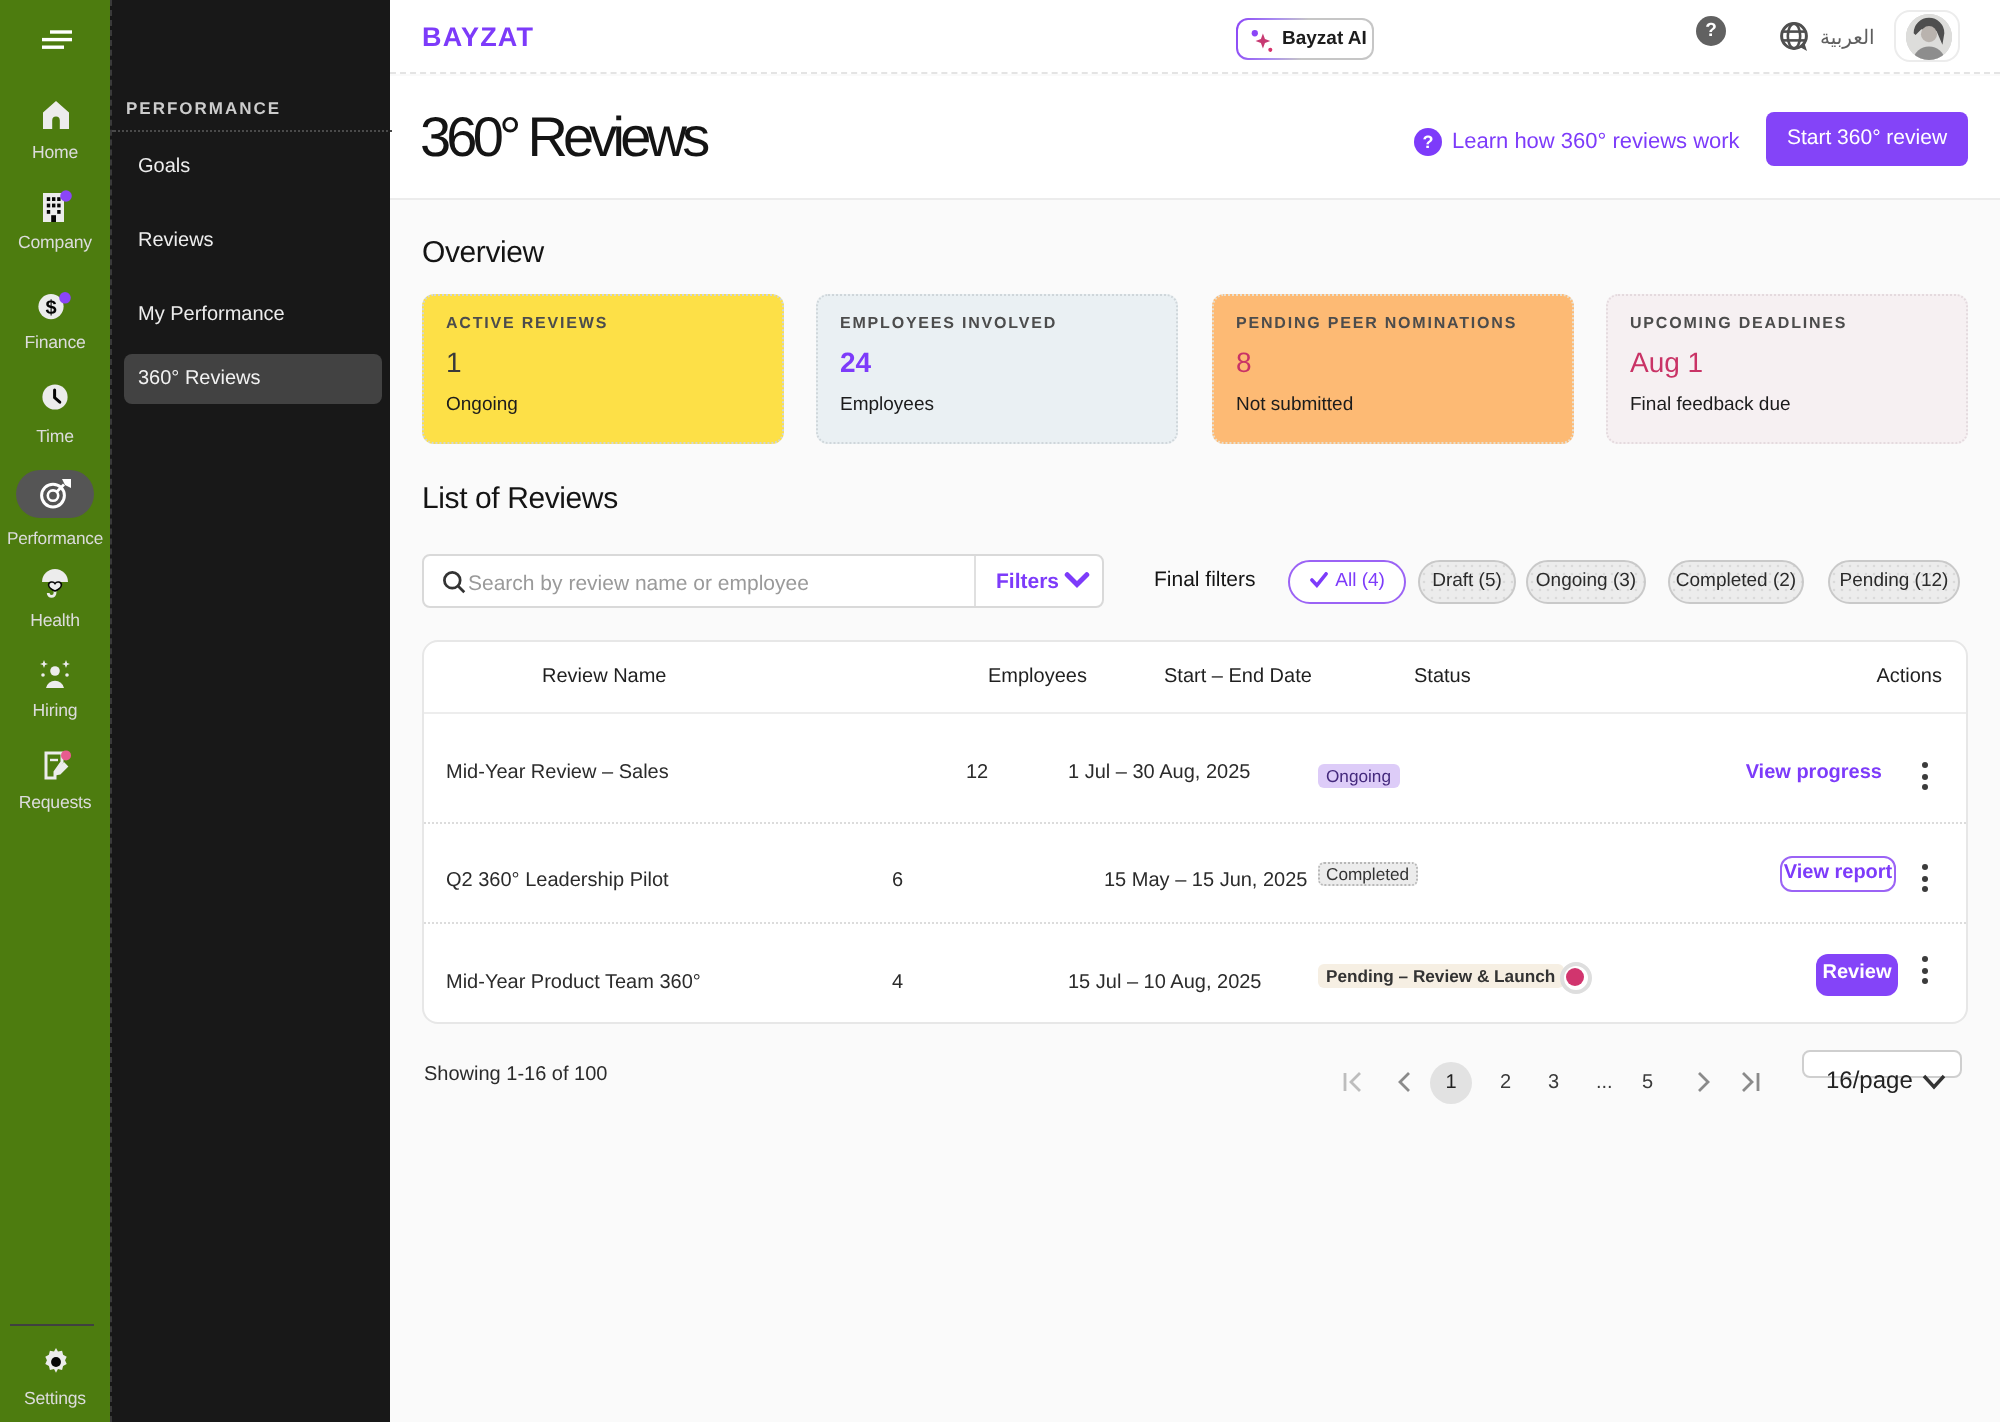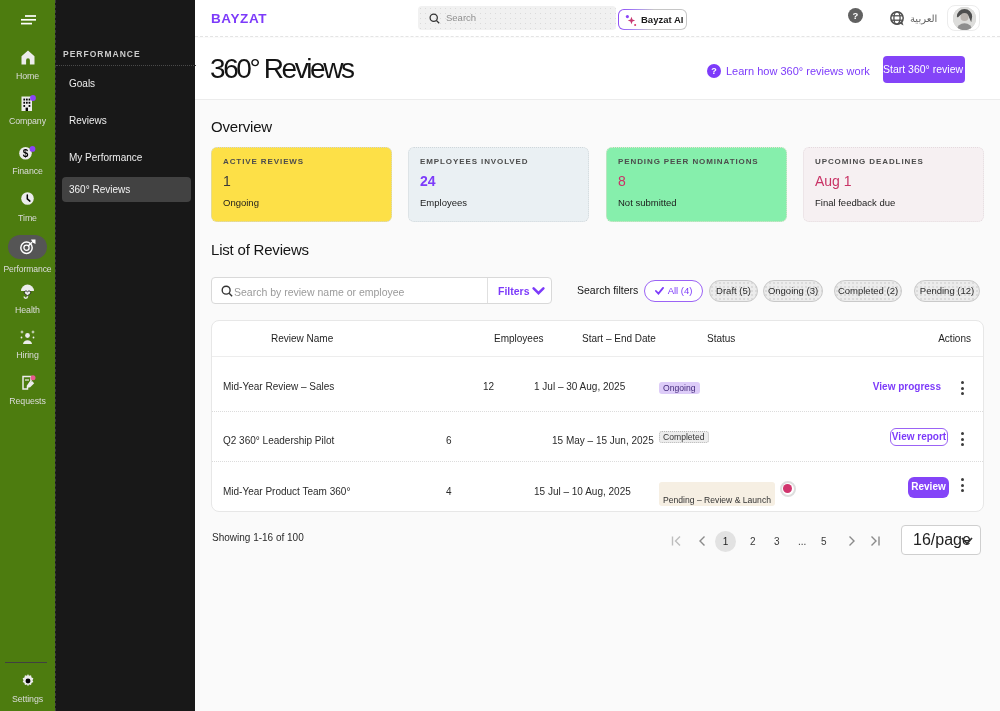--- a/index.html
+++ b/index.html
@@ -31,21 +31,21 @@
 #helpc { position:absolute; left:653px; top:8px; width:15px; height:15px; background:#616161; border-radius:50%; color:#fff; font-size:9.5px; font-weight:bold; text-align:center; line-height:15px; }
 #globe { position:absolute; left:695px; top:11px; }
 #arab { position:absolute; left:715px; top:13px; color:#5f5f5f; font-size:10px; }
 #avatar { position:absolute; left:752px; top:5px; width:33px; height:26px; border:1px solid #ececec; border-radius:8px; background:#fff; }
 #avatar .ph { position:absolute; left:5px; top:1px; width:23px; height:23px; border-radius:50%; background:#cfcfcf; overflow:hidden; }
 
 #band { position:absolute; left:195px; top:38px; width:805px; height:62px; background:#fff; border-bottom:1px solid #ececec; z-index:2; }
 #band h1 { position:absolute; left:15px; top:15px; font-size:28px; font-weight:500; color:#141414; letter-spacing:-2.4px; }
 #qmark { position:absolute; left:512px; top:26px; width:14px; height:14px; background:#7d3bfa; border-radius:50%; color:#fff; font-size:9px; font-weight:bold; text-align:center; line-height:14px; }
 #learn { position:absolute; left:531px; top:27px; color:#7d3bfa; font-size:11px; }
-#startbtn { position:absolute; left:688px; top:18px; width:82px; height:27px; background:#8444f8; border-radius:4px; color:#fff; font-size:10.5px; line-height:27px; }
+#startbtn { position:absolute; left:688px; top:18px; width:101px; height:27px; background:#8444f8; border-radius:4px; color:#fff; font-size:10.5px; text-align:center; line-height:27px; }
 
 #content { position:absolute; left:195px; top:100px; width:805px; height:611px; background:#fafafa; }
 #content h2 { position:absolute; left:16px; font-size:15px; font-weight:normal; color:#141414; letter-spacing:-0.2px; }
 .card { position:absolute; top:47px; width:181px; height:75px; border-radius:6px; border:1px dotted #cfd6da; background-image:radial-gradient(rgba(120,130,140,0.13) 0.7px, transparent 0.8px); background-size:5px 5px; }
 .card .cl { position:absolute; left:11px; top:9px; font-size:8px; font-weight:bold; letter-spacing:0.9px; color:#4c4c4c; white-space:nowrap; }
 .card .cv { position:absolute; left:11px; top:25px; font-size:14px; color:#3a3a3a; }
 .card .cs { position:absolute; left:11px; top:49px; font-size:9.5px; color:#1c1c1c; }
 
 #srow { position:absolute; left:16px; top:177px; width:341px; height:27px; background:#fff; border:1px solid #d9d9d9; border-radius:4px; }
 #srow .ph { position:absolute; left:22px; top:8px; color:#9a9a9a; font-size:10.5px; }
@@ -61,21 +61,21 @@
 #table .h { position:absolute; top:12px; font-size:10px; font-weight:normal; color:#1f1f1f;padding-left:48px; }
 #table .row { position:absolute; left:0; width:100%; height:54.5px; }
 #table .c { position:absolute; top:24px; font-size:10px; color:#2b2b2b; white-space:nowrap; }
 #table .sep { border-bottom:1px dotted #dcdcdc; }
 .schip { position:absolute; top:25px; height:12px; border-radius:3px; font-size:8.6px; line-height:12px; padding:0 4px; white-space:nowrap; }
 .kebab { position:absolute; left:749px; top:24px; width:3px; }
 .kebab i { display:block; width:3px; height:3px; background:#3c3c3c; border-radius:50%; margin-bottom:2.5px; }
 
 #showing { position:absolute; left:17px; top:432px; font-size:10px; color:#2b2b2b; }
 .pnum { position:absolute; top:436px; font-size:10px; color:#3a3a3a; }
-#pagesel { position:absolute; left:706px; top:425px; width:80px; height:30px; background:#fff; border:1px solid #cfcfcf; border-radius:4px; font-size:16px; color:#222; line-height:28px; }
+#pagesel { position:absolute; left:706px; top:425px; width:80px; height:14px; background:#fff; border:1px solid #cfcfcf; border-radius:4px; font-size:12px; color:#222; line-height:28px; }
 #pagesel span { position:absolute; left:11px; }
 </style>
 </head>
 <body>
 
 <div id="rail">
   <svg class="abs" style="left:20px; top:15px;" width="17" height="10" viewBox="0 0 17 10">
     <line x1="5" y1="1" x2="16" y2="1" stroke="#fff" stroke-width="1.7"></line>
     <line x1="1" y1="4.8" x2="16" y2="4.8" stroke="#fff" stroke-width="1.7"></line>
     <line x1="1" y1="8.6" x2="12" y2="8.6" stroke="#fff" stroke-width="1.7"></line>
@@ -174,27 +174,20 @@
   <div class="mi" style="top:78px;">Goals</div>
   <div class="mi" style="top:115px;">Reviews</div>
   <div class="mi" style="top:152px;">My Performance</div>
   <div class="pill">
       <span>360° Reviews</span>
     </div>
 </div>
 
 <div id="topbar">
   <div id="logo">BAYZAT</div>
-  <div id="search">
-    <svg width="11" height="11" viewBox="0 0 14 14">
-        <circle cx="6" cy="6" r="4.6" fill="none" stroke="#333" stroke-width="1.6"></circle>
-        <line x1="9.5" y1="9.5" x2="13" y2="13" stroke="#333" stroke-width="1.6"></line>
-      </svg>
-    <span>Search</span>
-  </div>
   <div id="aibtn">
     <svg width="12" height="13" viewBox="0 0 13 14">
       <path d="M7 3 l1.1 2.9 2.9 1.1 -2.9 1.1 -1.1 2.9 -1.1 -2.9 -2.9 -1.1 2.9 -1.1 Z" fill="#c73a72"></path>
       <circle cx="2.6" cy="2.8" r="1.7" fill="#8b45f7"></circle>
       <circle cx="11" cy="11.8" r="1.1" fill="#d6336c"></circle>
     </svg>
     <span>Bayzat AI</span>
   </div>
   <div id="helpc">?</div>
   <svg id="globe" width="15" height="15" viewBox="0 0 15 15">
@@ -229,21 +222,21 @@
   <div class="card" style="left:16px; background:#fde047;">
     <div class="cl">ACTIVE REVIEWS</div>
     <div class="cv">1</div>
     <div class="cs">Ongoing</div>
   </div>
   <div class="card" style="left:213px; background:#eaf0f3;">
     <div class="cl">EMPLOYEES INVOLVED</div>
     <div class="cv" style="color:#7d3bfa; font-weight:bold;">24</div>
     <div class="cs">Employees</div>
   </div>
-  <div class="card" style="left:411px; background:#86efac; border-color:#e7e0d2;">
+  <div class="card" style="left:411px; background:#fdba74; border-color:#e7e0d2;">
     <div class="cl">PENDING PEER NOMINATIONS</div>
     <div class="cv" style="color:#c93366;">8</div>
     <div class="cs">Not submitted</div>
   </div>
   <div class="card" style="left:608px; background:#f6f0f2; border-color:#e4dade;">
     <div class="cl">UPCOMING DEADLINES</div>
     <div class="cv" style="color:#c93366;">Aug 1</div>
     <div class="cs">Final feedback due</div>
   </div>
 
@@ -255,21 +248,21 @@
         <line x1="9.5" y1="9.5" x2="13" y2="13" stroke="#333" stroke-width="1.6"></line>
       </svg>
     <span class="ph">Search by review name or employee</span>
     <span class="vline"></span>
     <span class="filt">Filters
       <svg width="13" height="8" viewBox="0 0 14 9" style="vertical-align:0px;">
           <path d="M1.5 1.5 L7 7 L12.5 1.5" fill="none" stroke="#7d3bfa" stroke-width="2.8" stroke-linecap="round"></path>
         </svg>
     </span>
   </div>
-  <div id="qf">Search filters</div>
+  <div id="qf">Final filters</div>
   <div class="chip purple" style="left:449px; width:59px;">
     <svg width="9" height="8" viewBox="0 0 10 9" style="vertical-align:-1px; margin-right:2px;">
         <path d="M1 4.5 L3.8 7.5 L9 1" fill="none" stroke="#7d3bfa" stroke-width="2" stroke-linecap="round"></path>
       </svg>
     All (4)
   </div>
   <div class="chip grey" style="left:514px; width:49px;">Draft (5)</div>
   <div class="chip grey" style="left:568px; width:60px;">Ongoing (3)</div>
   <div class="chip grey" style="left:639px; width:68px;">Completed (2)</div>
   <div class="chip grey" style="left:719px; width:66px;">Pending (12)</div>
@@ -303,21 +296,21 @@
       <span class="kebab" style="top:21px;">
           <i></i>
           <i></i>
           <i></i>
         </span>
     </div>
     <div class="row" style="top:141px;">
       <span class="c" style="left:11px;">Mid-Year Product Team 360°</span>
       <span class="c" style="left:234px;">4</span>
       <span class="c" style="left:322px;">15 Jul – 10 Aug, 2025</span>
-      <span class="schip" style="left:447px; top:20px; background:#f6efe3; color:#333; font-size:8.6px; padding:12px 4px;">Pending – Review &amp; Launch</span>
+      <span class="schip" style="left:447px; top:20px; background:#f6efe3; color:#333; font-size:8.6px; padding:0 4px;font-weight:bold;">Pending – Review &amp; Launch</span>
       <span class="abs" style="left:568px; top:19px; width:16px; height:16px; border:2.5px solid #dedede; border-radius:50%; background:#fff;">
           <span class="abs" style="left:1px; top:1px; width:9px; height:9px; background:#d1356e; border-radius:50%;"></span>
         </span>
       <span class="abs nw" style="left:696px; top:15px; width:41px; height:21px; background:#8444f8; border-radius:6px; color:#fff; font-size:10px; font-weight:bold; text-align:center; line-height:20px;">Review</span>
       <span class="kebab" style="top:16px;">
           <i></i>
           <i></i>
           <i></i>
         </span>
     </div>

